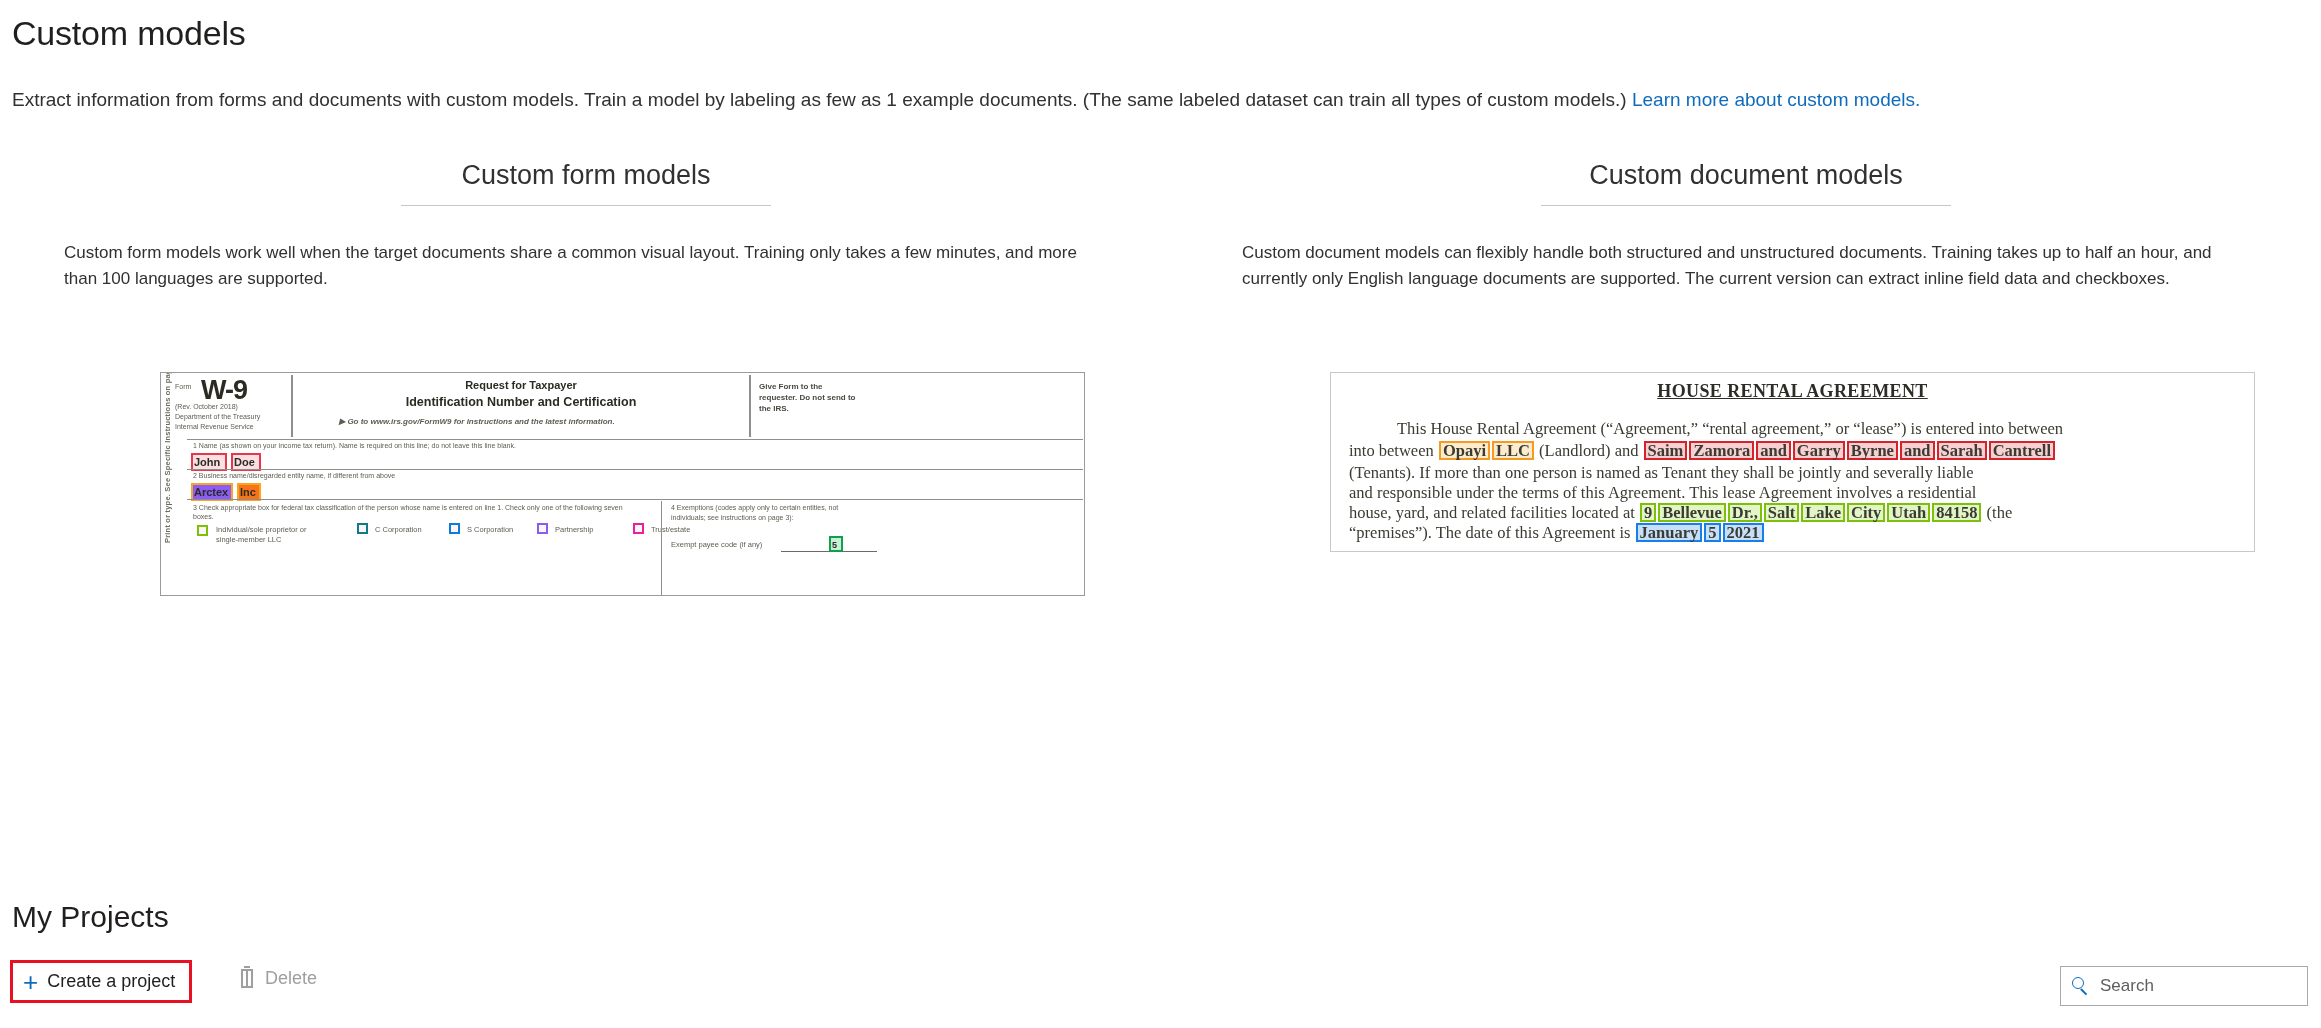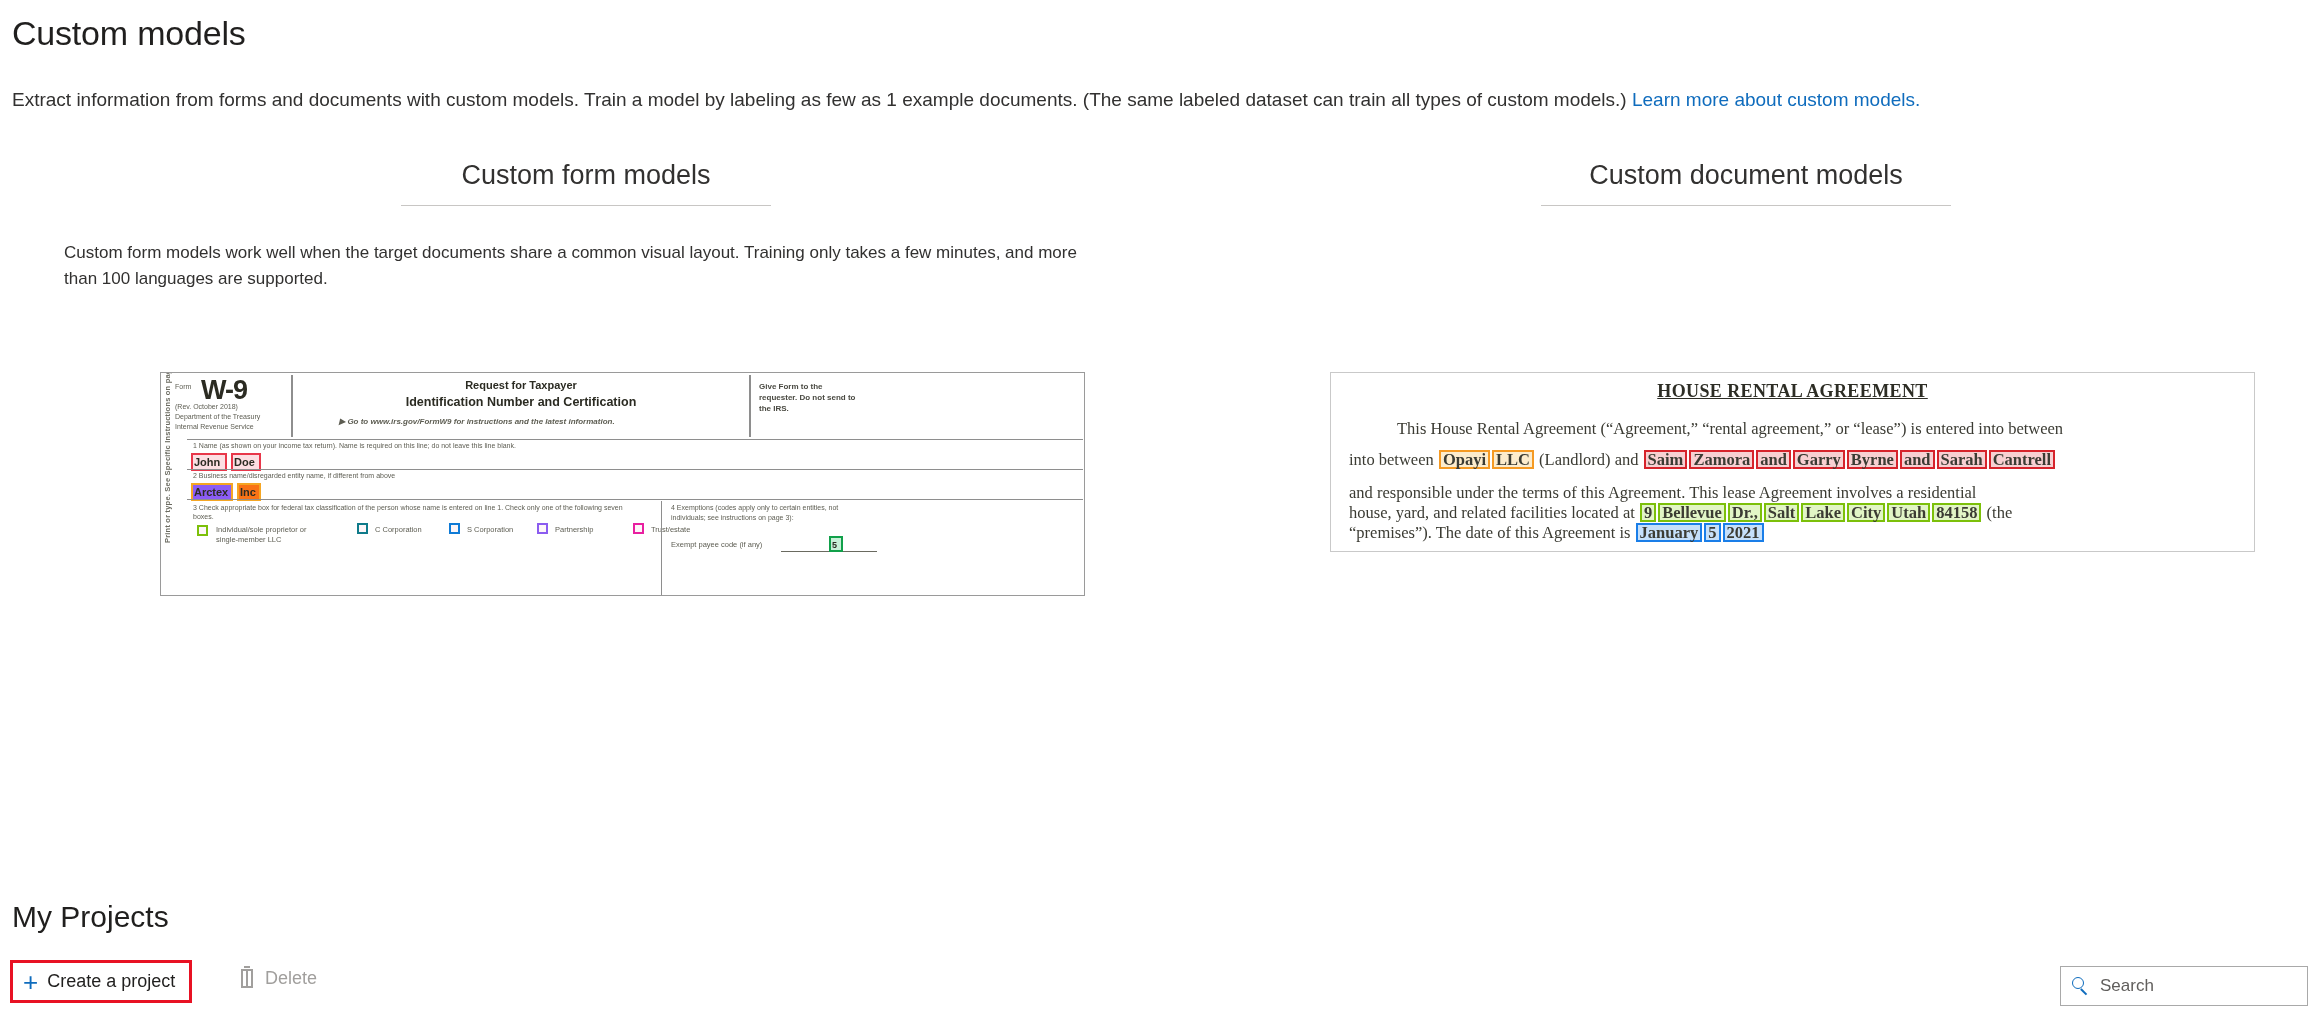--- a/index.html
+++ b/index.html
@@ -177,20 +177,21 @@
 
   <div class="cols">
 
     <div class="col col-left">
       <div class="col-head">Custom form models</div>
       <div class="col-body">Custom form models work well when the target documents share a common visual layout. Training only takes a few minutes, and more than 100 languages are supported.</div>
     </div>
 
     <div class="col col-right">
       <div class="col-head">Custom document models</div>
+      <div class="col-body">Custom document models can flexibly handle both structured and unstructured documents. Training takes up to half an hour, and currently only English language documents are supported. The current version can extract inline field data and checkboxes.</div>
     </div>
 
   </div>
 
   <div class="w9">
 
     <div class="w9-sidetext" style="top:170px;">Print or type. See Specific Instructions on page 3.</div>
 
     <div class="w9-formlbl" style="left:14px; top:10px;">Form</div>
     <div class="w9-big" style="left:40px; top:2px;">W-9</div>
@@ -246,24 +247,25 @@
 
   </div>
 
   <div class="rental">
     <div class="rental-title">HOUSE RENTAL AGREEMENT</div>
 
     <div class="rline" style="top:46px; text-indent:48px;">
       <span>This House Rental Agreement (“Agreement,” “rental agreement,” or “lease”) is entered into between </span>
     </div>
 
-    <div class="rline" style="top:68px;margin-top:9px;">
+    <div class="rline" style="top:68px;">
       <span>into between </span><span class="tok" style="border-color:#f59a23; background:#fceccd;">Opayi</span><span class="tok" style="border-color:#f59a23; background:#fceccd;">LLC</span><span> (Landlord) and </span><span class="tok" style="border-color:#d6232b; background:#f7d0d2;">Saim</span><span class="tok" style="border-color:#d6232b; background:#f7d0d2;">Zamora</span><span class="tok" style="border-color:#d6232b; background:#f7d0d2;">and</span><span class="tok" style="border-color:#d6232b; background:#f7d0d2;">Garry</span><span class="tok" style="border-color:#d6232b; background:#f7d0d2;">Byrne</span><span class="tok" style="border-color:#d6232b; background:#f7d0d2;">and</span><span class="tok" style="border-color:#d6232b; background:#f7d0d2;">Sarah</span><span class="tok" style="border-color:#d6232b; background:#f7d0d2;">Cantrell</span>
     </div>
 
+    <div class="rline" style="top:90px;">(Tenants).   If more than one person is named as Tenant they shall be jointly and severally liable</div>
     <div class="rline" style="top:110px;">and responsible under the terms of this Agreement.   This lease Agreement involves a residential</div>
 
     <div class="rline" style="top:130px;">
       <span>house, yard, and related facilities located at </span><span class="tok" style="border-color:#7cc00a; background:#e2f5c6;">9</span><span class="tok" style="border-color:#7cc00a; background:#e2f5c6;">Bellevue</span><span class="tok" style="border-color:#7cc00a; background:#e2f5c6;">Dr.,</span><span class="tok" style="border-color:#7cc00a; background:#e2f5c6;">Salt</span><span class="tok" style="border-color:#7cc00a; background:#e2f5c6;">Lake</span><span class="tok" style="border-color:#7cc00a; background:#e2f5c6;">City</span><span class="tok" style="border-color:#7cc00a; background:#e2f5c6;">Utah</span><span class="tok" style="border-color:#7cc00a; background:#e2f5c6;">84158</span><span> (the</span>
     </div>
 
     <div class="rline" style="top:150px;">
       <span>“premises”). The date of this Agreement is </span><span class="tok" style="border-color:#1a7ee8; background:#c6e0fa;">January</span><span class="tok" style="border-color:#1a7ee8; background:#c6e0fa;">5</span><span class="tok" style="border-color:#1a7ee8; background:#c6e0fa;">2021</span>
     </div>
 

